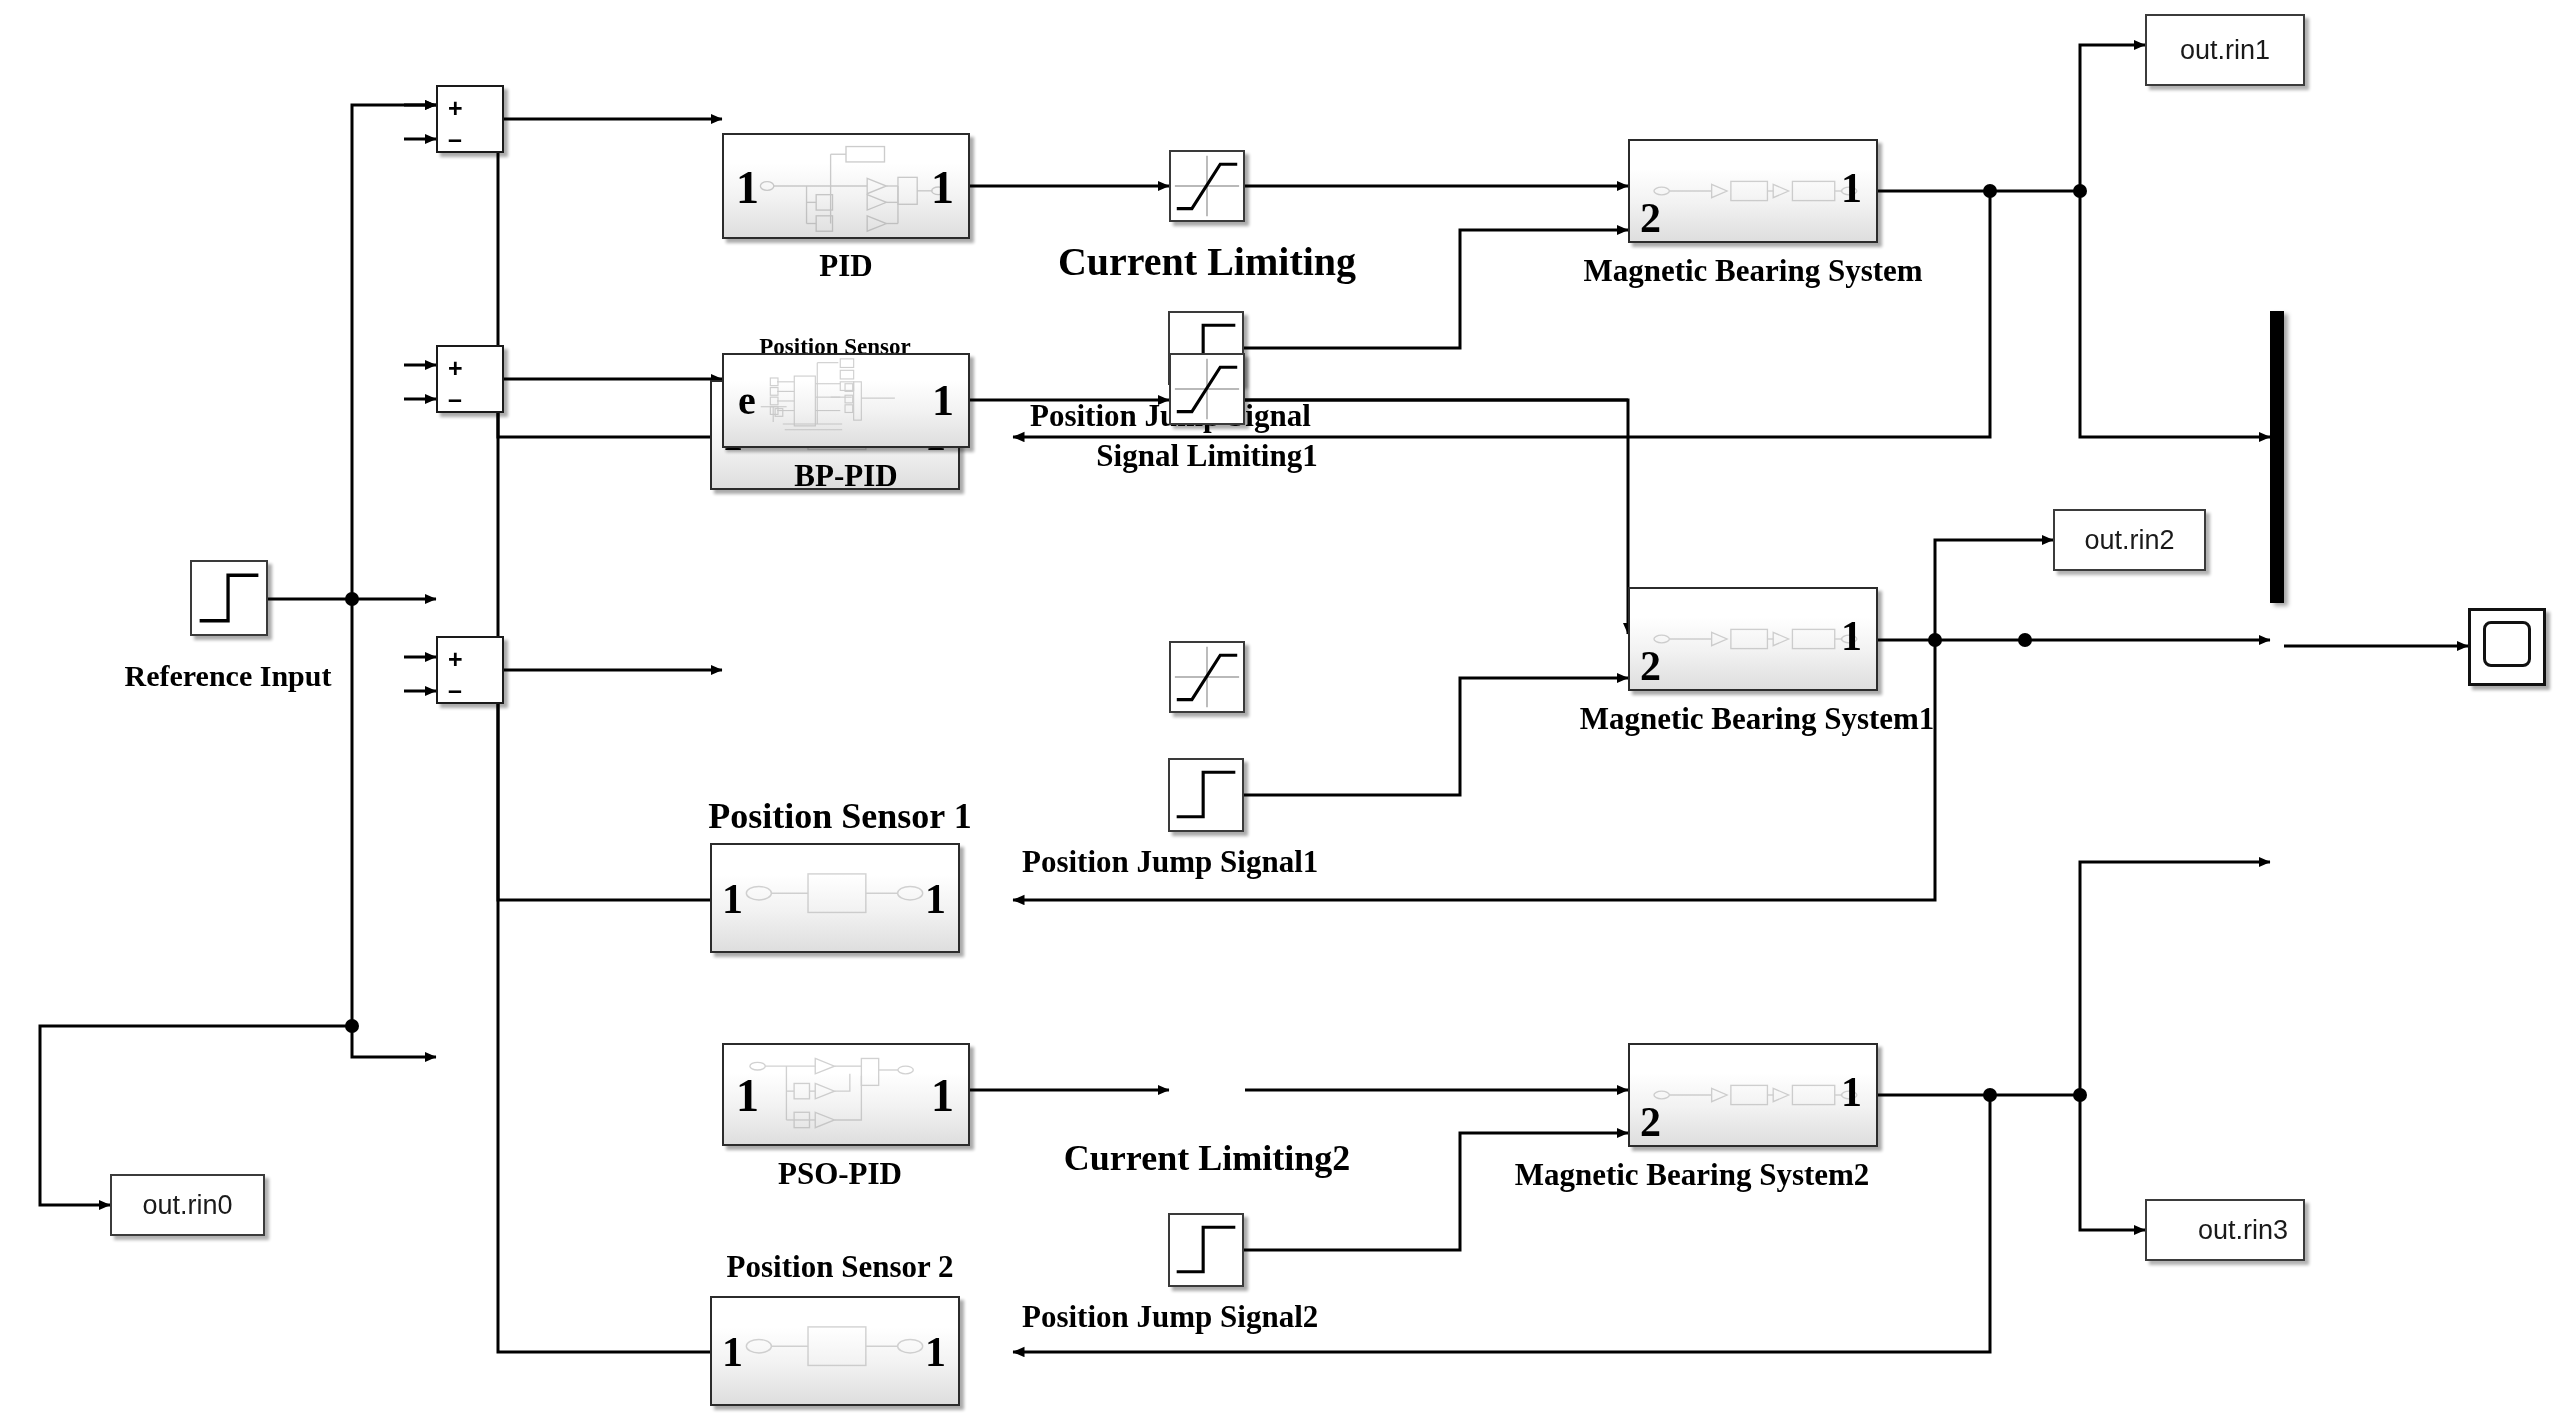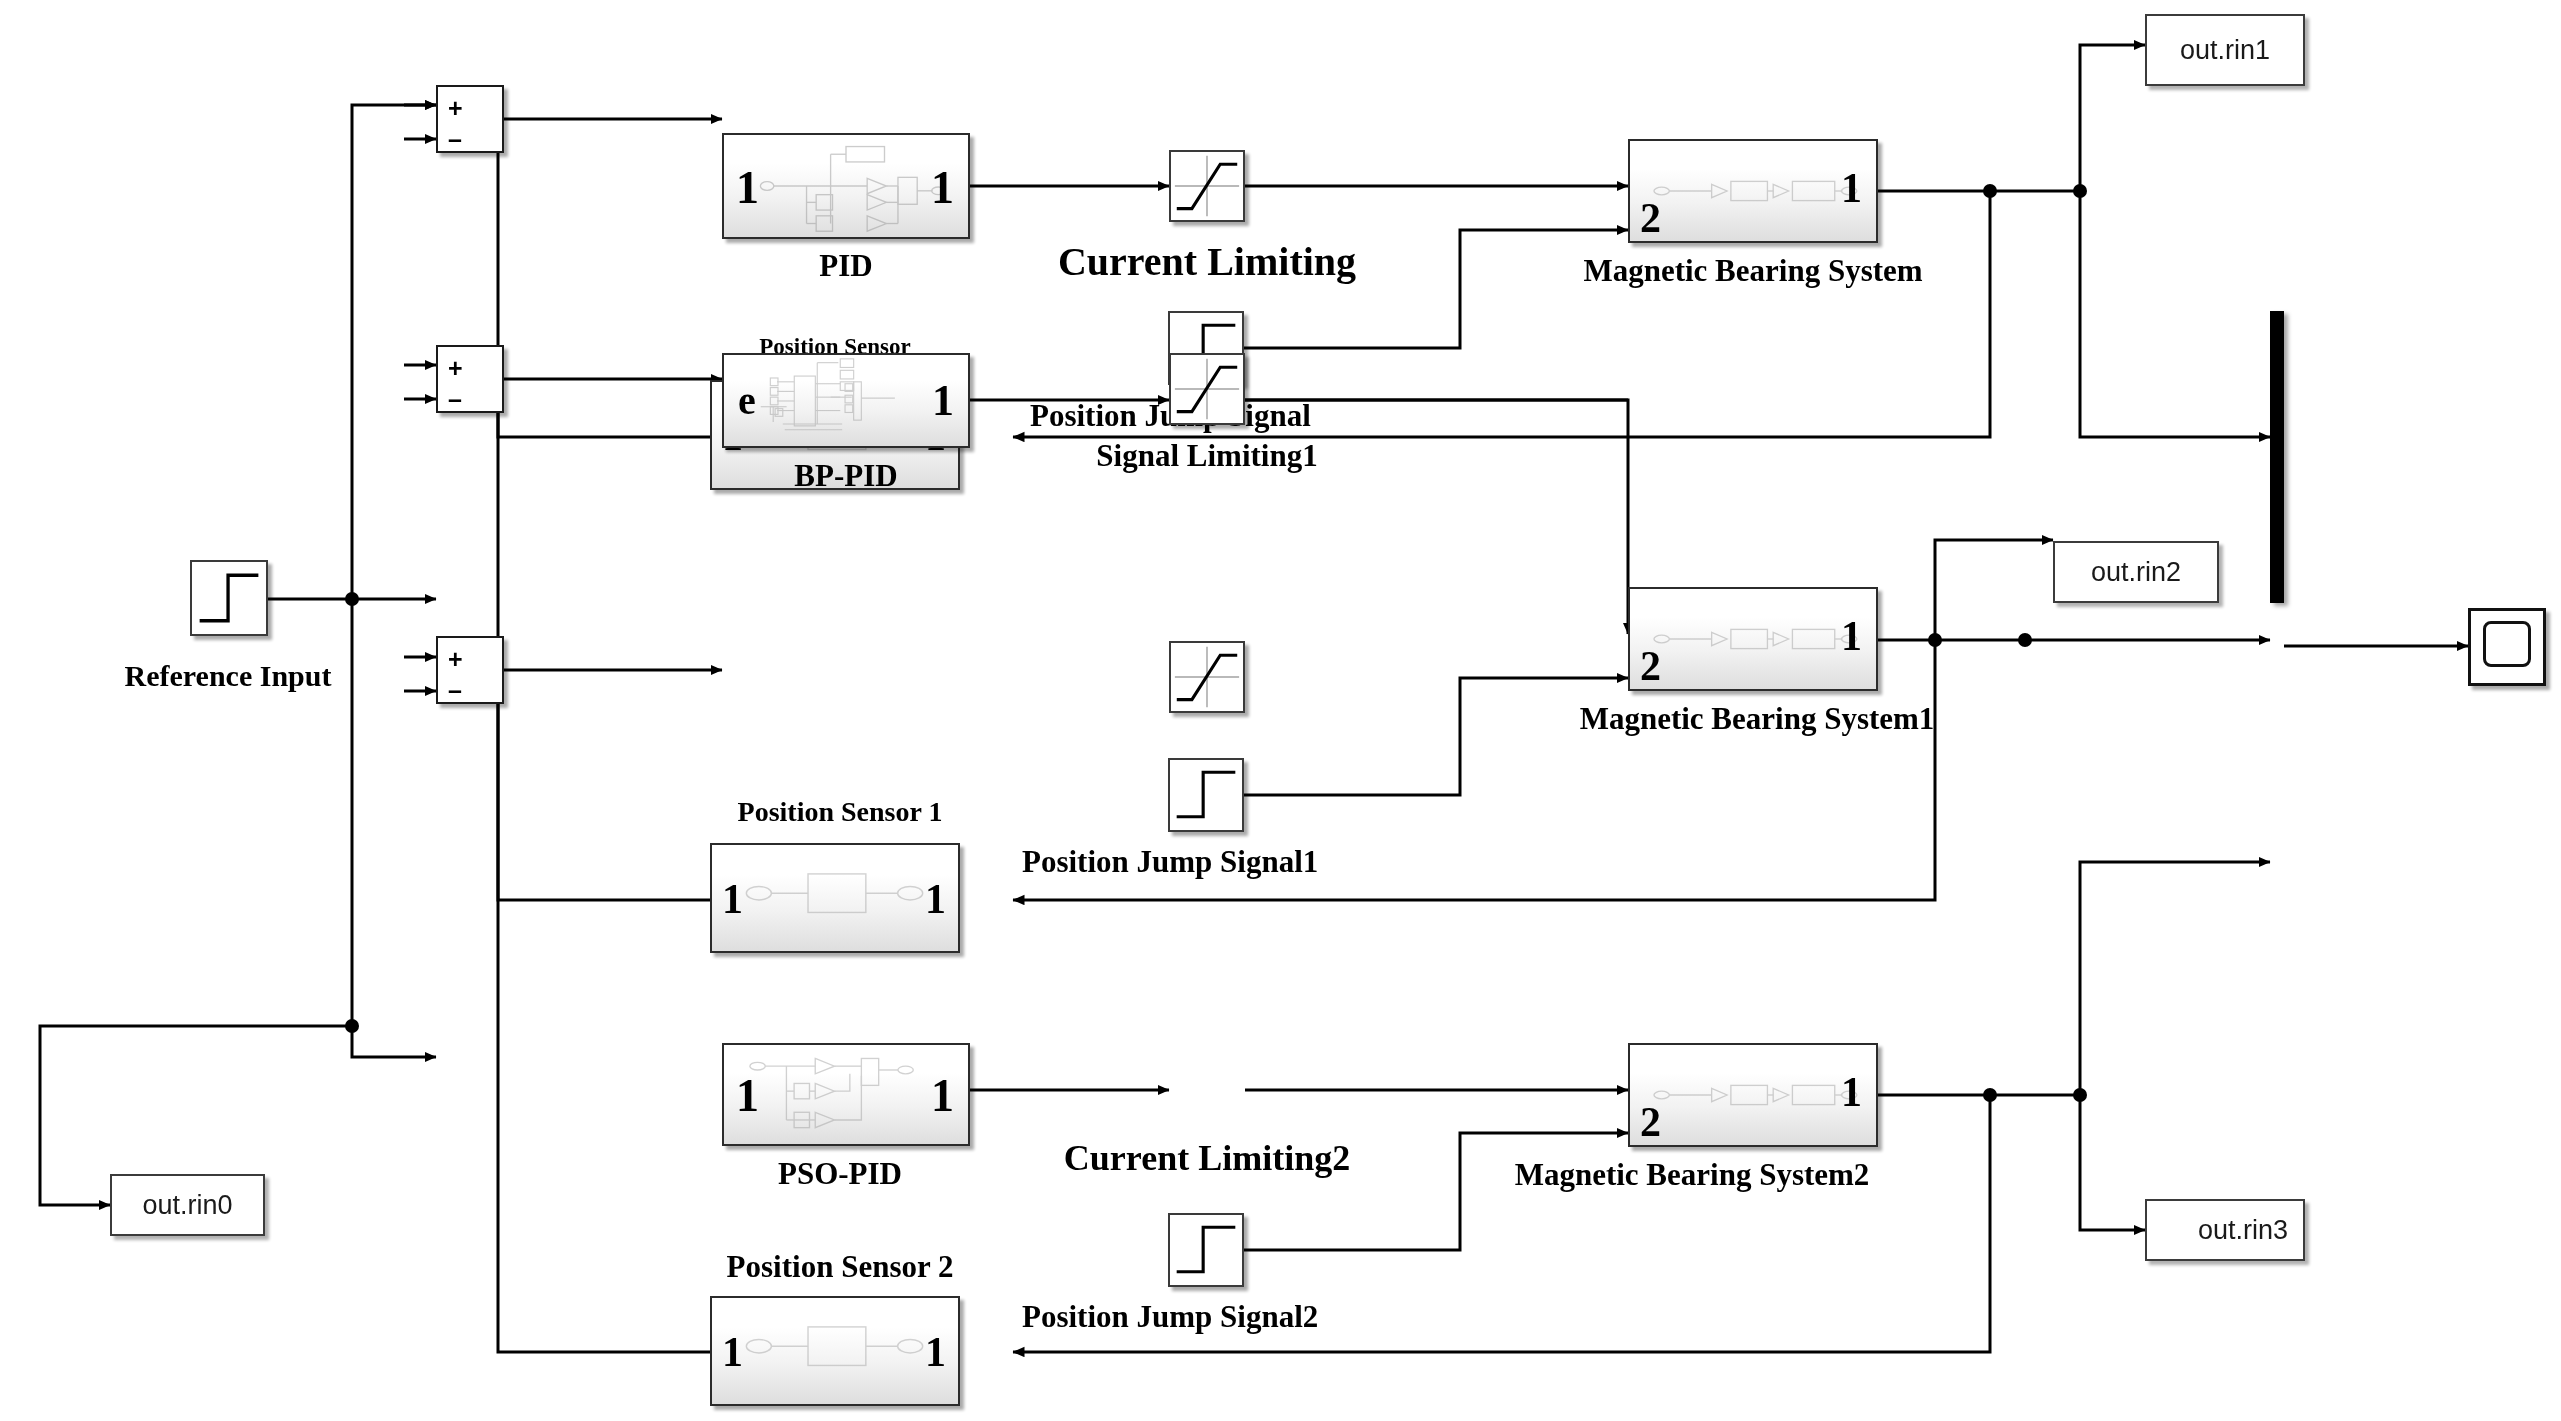--- a/index.html
+++ b/index.html
@@ -320,36 +320,36 @@
         <rect x="166" y="42" width="44" height="20"></rect>
         <path d="M210,52 L218,52"></path>
         <ellipse cx="225" cy="52" rx="8" ry="4"></ellipse>
       </g>
     </svg>
     <span class="port" style="left:10px;top:56px;font-size:42px;">2</span>
     <span class="port" style="right:14px;top:26px;font-size:42px;">1</span>
   </div>
   <div class="lbl center" style="left:1757px;top:703px;font-size:31px;">Magnetic Bearing  System1</div>
 
-  <div class="lbl center" style="left:840px;top:798px;font-size:28px;">Position Sensor 1</div>
+  <div class="lbl center" style="left:840px;top:798px;font-size:36px;">Position Sensor 1</div>
   <div class="blk sub" style="left:710px;top:843px;width:250px;height:110px;">
     <svg class="miniart" viewBox="0 0 250 110">
       <g stroke="#a8a8a8" stroke-width="1.5" fill="none">
         <ellipse cx="46" cy="50" rx="13" ry="7"></ellipse>
         <path d="M59,50 L97,50"></path>
         <rect x="97" y="30" width="60" height="40"></rect>
         <path d="M157,50 L190,50"></path>
         <ellipse cx="203" cy="50" rx="13" ry="7"></ellipse>
       </g>
     </svg>
     <span class="port" style="left:10px;top:33px;font-size:42px;">1</span>
     <span class="port" style="right:12px;top:33px;font-size:42px;">1</span>
   </div>
 
-  <div class="outblk" style="left:2053px;top:509px;width:166px;height:62px;margin-top:32px;">out.rin2</div>
+  <div class="outblk" style="left:2053px;top:509px;width:153px;height:62px;">out.rin2</div>
 
   <div class="sumblk" style="left:436px;top:636px;width:68px;height:68px;">
     <span class="sumsign" style="left:10px;top:9px;font-size:25px;">+</span>
     <span class="sumsign" style="left:10px;top:40px;font-size:25px;">–</span>
   </div>
 
   <div class="outblk" style="left:110px;top:1174px;width:155px;height:62px;">out.rin0</div>
 
   <div class="blk sub" style="left:722px;top:1043px;width:248px;height:103px;">
     <svg class="miniart" viewBox="0 0 248 103">

